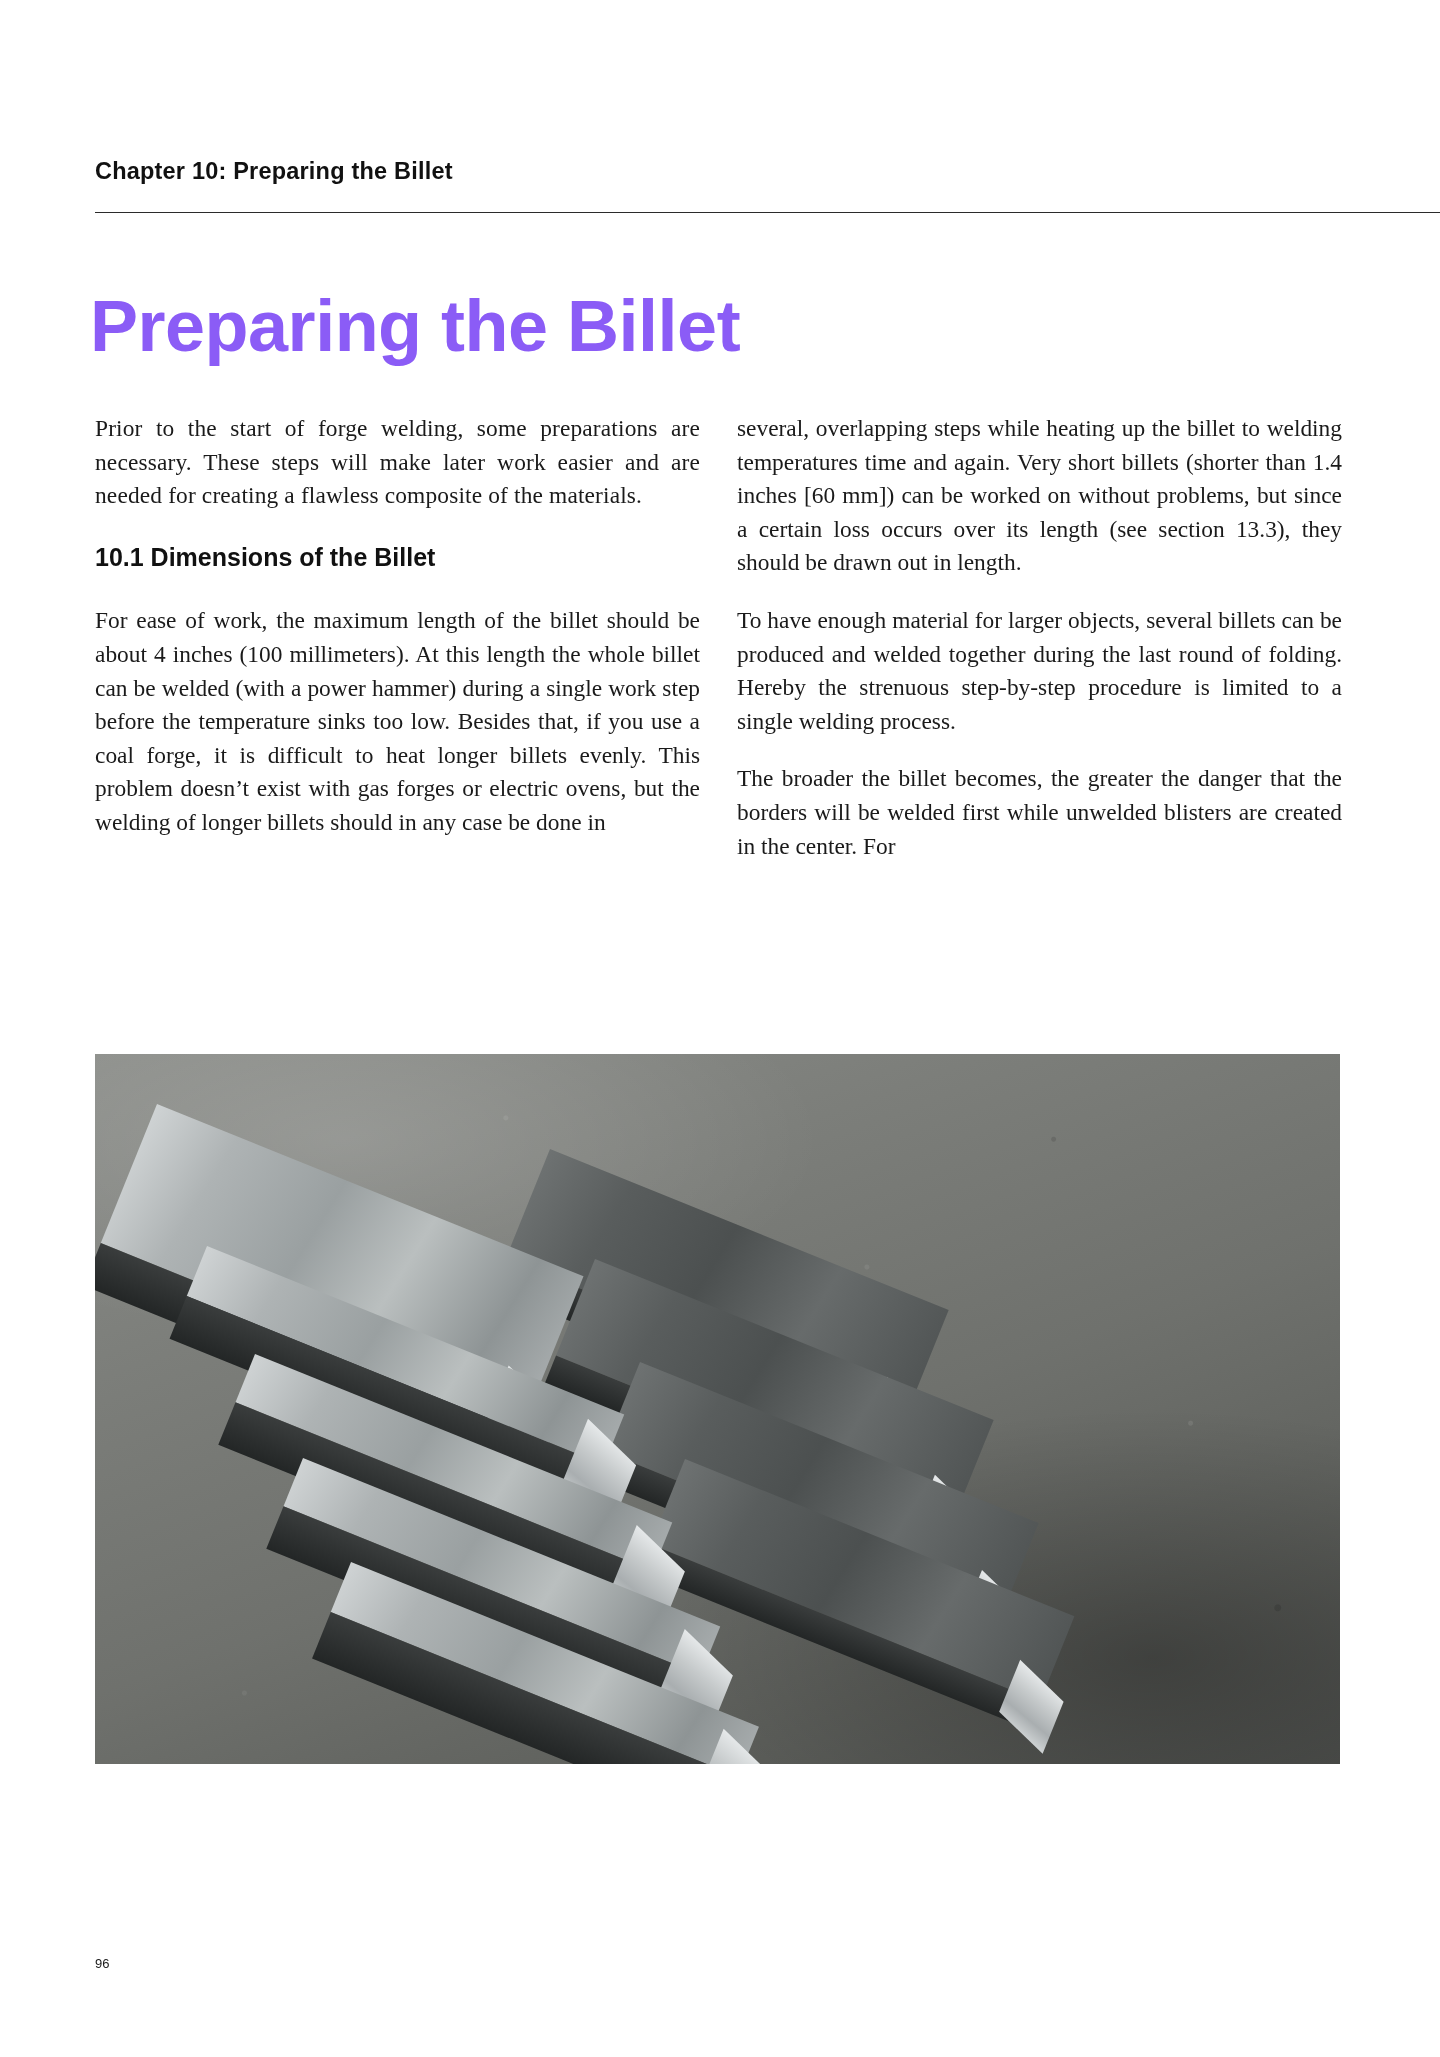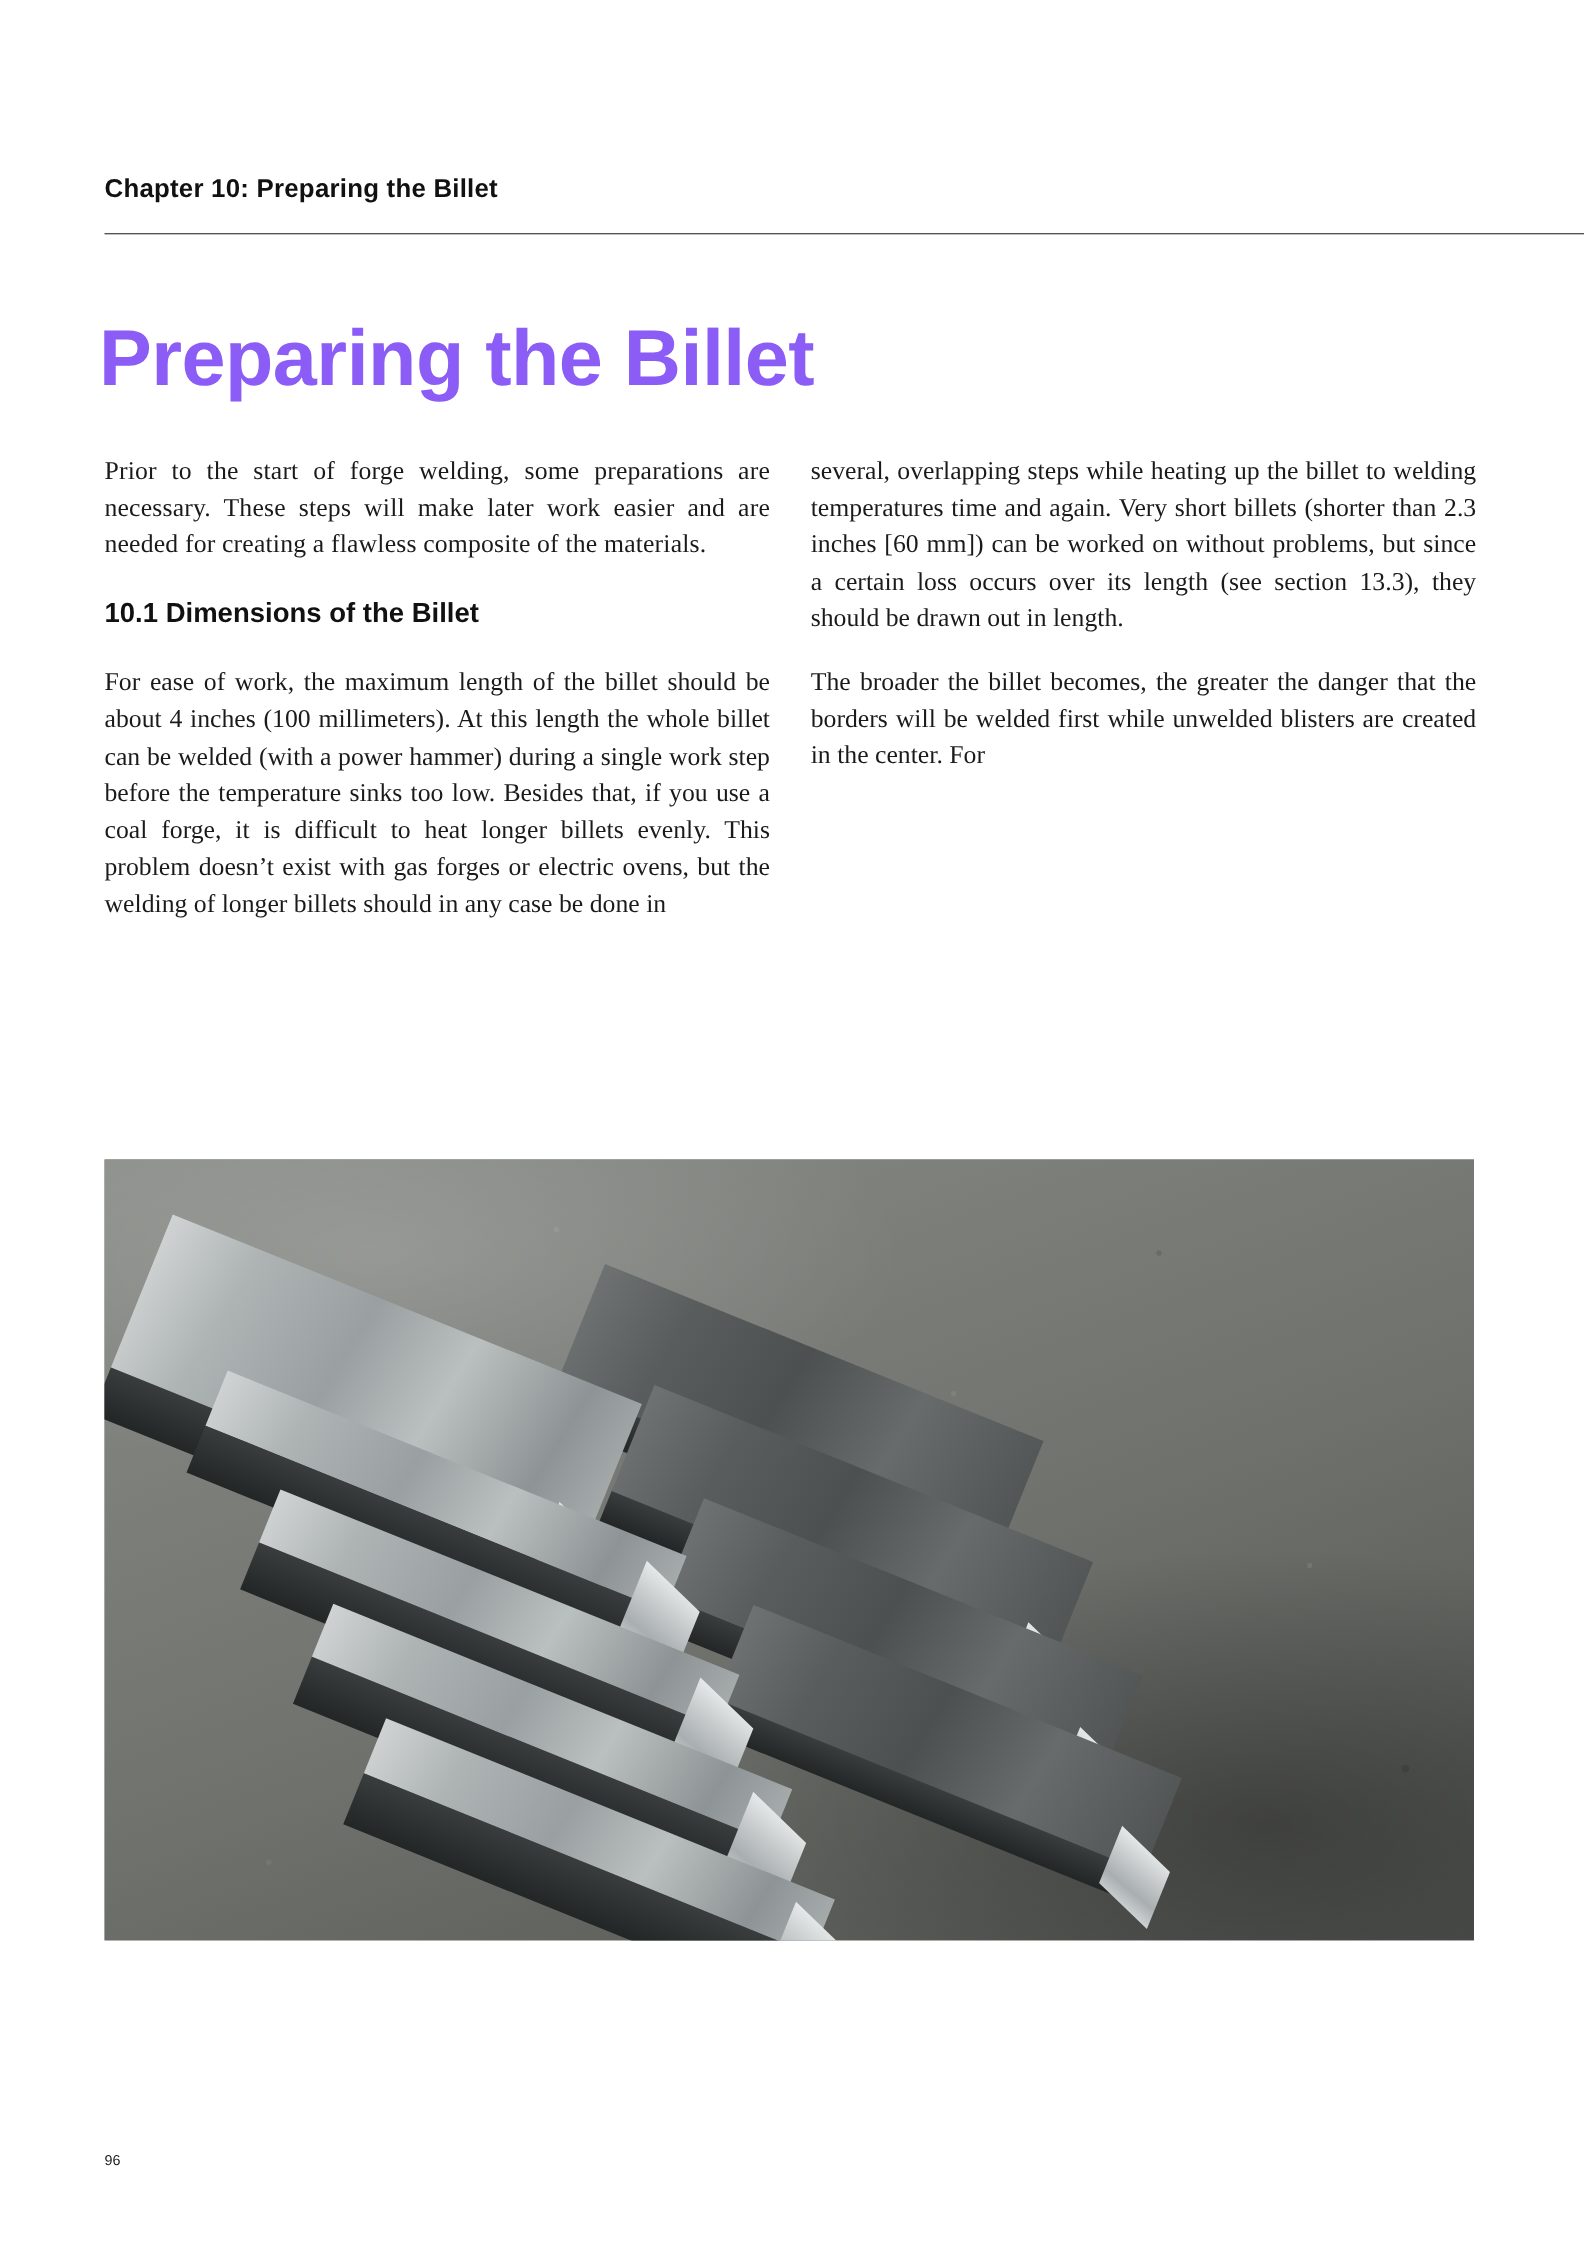--- a/index.html
+++ b/index.html
@@ -171,21 +171,22 @@
 
   <h1 class="chapter-title">Preparing the Billet</h1>
 
   <div class="col col-left">
     <p class="first-para">Prior to the start of forge welding, some preparations are necessary. These steps will make later work easier and are needed for creating a flawless composite of the materials.</p>
     <h2 class="section-head">10.1 Dimensions of the Billet</h2>
     <p>For ease of work, the maximum length of the billet should be about 4 inches (100 millimeters). At this length the whole billet can be welded (with a power hammer) during a single work step before the temperature sinks too low. Besides that, if you use a coal forge, it is difficult to heat longer billets evenly. This problem doesn’t exist with gas forges or electric ovens, but the welding of longer billets should in any case be done in</p>
   </div>
 
   <div class="col col-right">
-    <p>several, overlapping steps while heating up the billet to welding temperatures time and again. Very short billets (shorter than 2.3 inches [60 mm]) can be worked on without problems, but since a certain loss occurs over its length (see section 13.3), they should be drawn out in length.</p>
+    <p>several, overlapping steps while heating up the billet to welding temperatures time and again. Very short billets (shorter than 1.4 inches [60 mm]) can be worked on without problems, but since a certain loss occurs over its length (see section 13.3), they should be drawn out in length.</p>
+    <p>To have enough material for larger objects, several billets can be produced and welded together during the last round of folding. Hereby the strenuous step-by-step procedure is limited to a single welding process.</p>
     <p class="tight">The broader the billet becomes, the greater the danger that the borders will be welded first while unwelded blisters are created in the center. For</p>
   </div>
 
   <div class="figure">
     <div class="fig-img"></div>
     <div class="fig-noise"></div>
 
     <div class="bar" style="left:455px; top:95px; width:430px; height:160px; transform: rotate(22deg);">
       <div class="top dark" style="left:0; top:0; width:430px; height:118px;"></div>
       <div class="front" style="left:0; top:118px; width:430px; height:34px;"></div>

